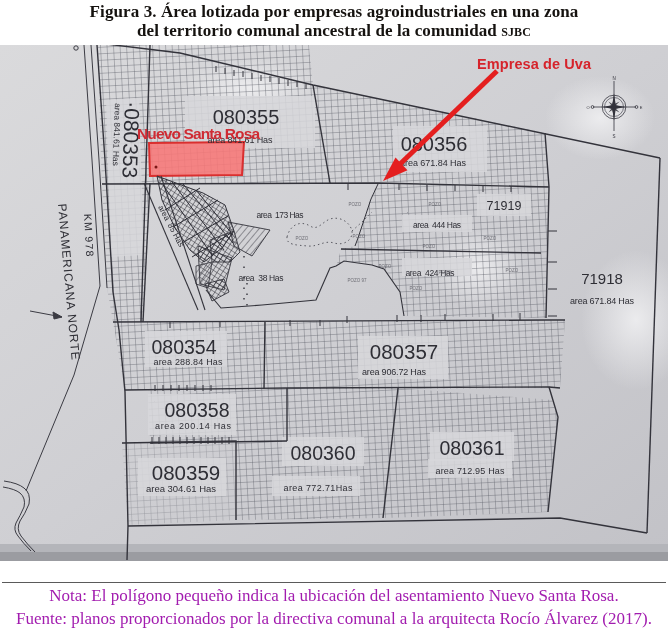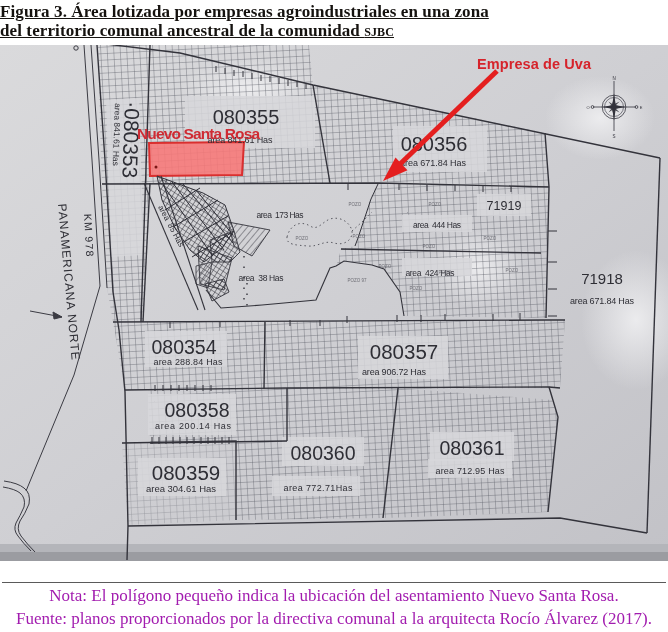--- a/index.html
+++ b/index.html
@@ -1,19 +1,19 @@
 <!DOCTYPE html>
 <html><head>
 <meta charset="utf-8">
 <style>
   html,body{margin:0;padding:0;background:#fff;}
   body{width:668px;height:632px;position:relative;overflow:hidden;
        font-family:"Liberation Serif",serif;}
-  .cap{position:absolute;top:2px;left:0;width:668px;text-align:left;
-       font-weight:bold;font-size:17px;line-height:19px;color:#15120f;letter-spacing:0.1px;text-decoration:underline;}
+  .cap{position:absolute;top:2px;left:0;width:668px;text-align:center;
+       font-weight:bold;font-size:17px;line-height:19px;color:#15120f;letter-spacing:0.1px;}
   .notes{position:absolute;top:584px;left:0;width:668px;text-align:center;
        font-size:17px;line-height:23px;color:#a21caf;}
   svg{position:absolute;left:0;top:45px;}
   .sc{font-variant:small-caps;margin-top:32px;}
 </style>
 </head>
 <body>
 <div class="cap">Figura 3. Área lotizada por empresas agroindustriales en una zona<br>del territorio comunal ancestral de la comunidad <span class="sc">sjbc</span></div>
 
 <svg width="668" height="523" viewBox="0 45 668 523">

